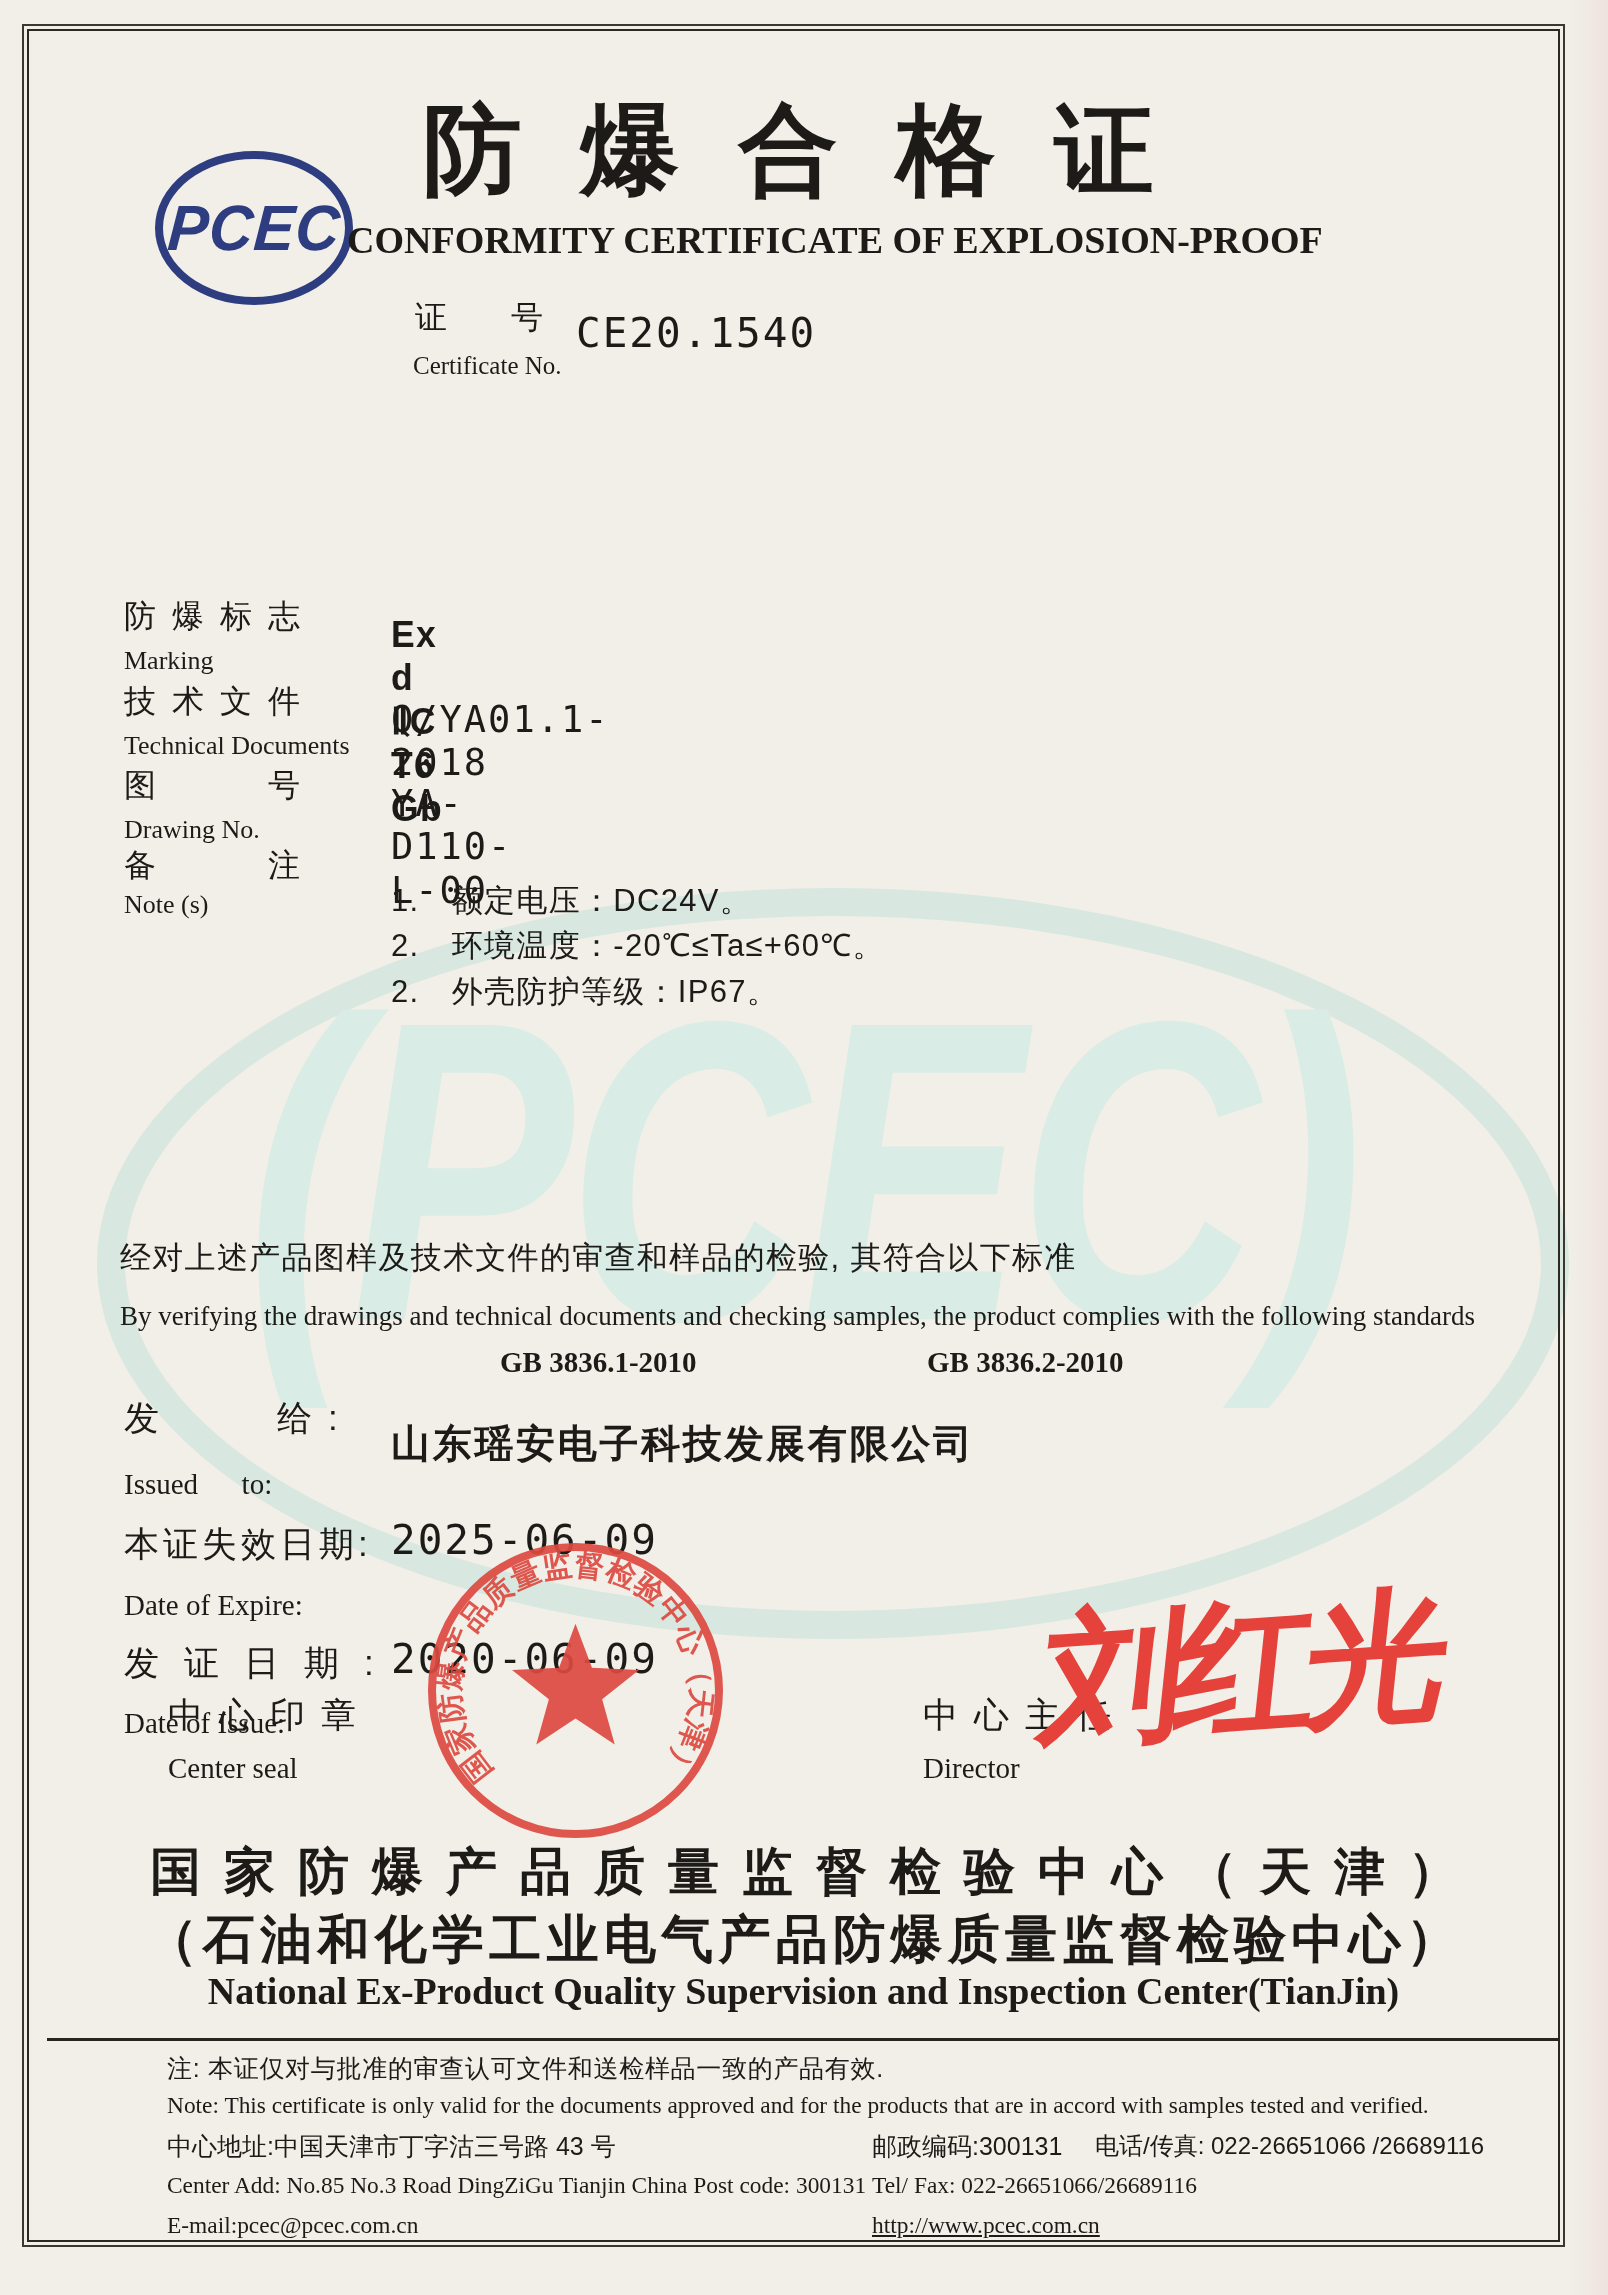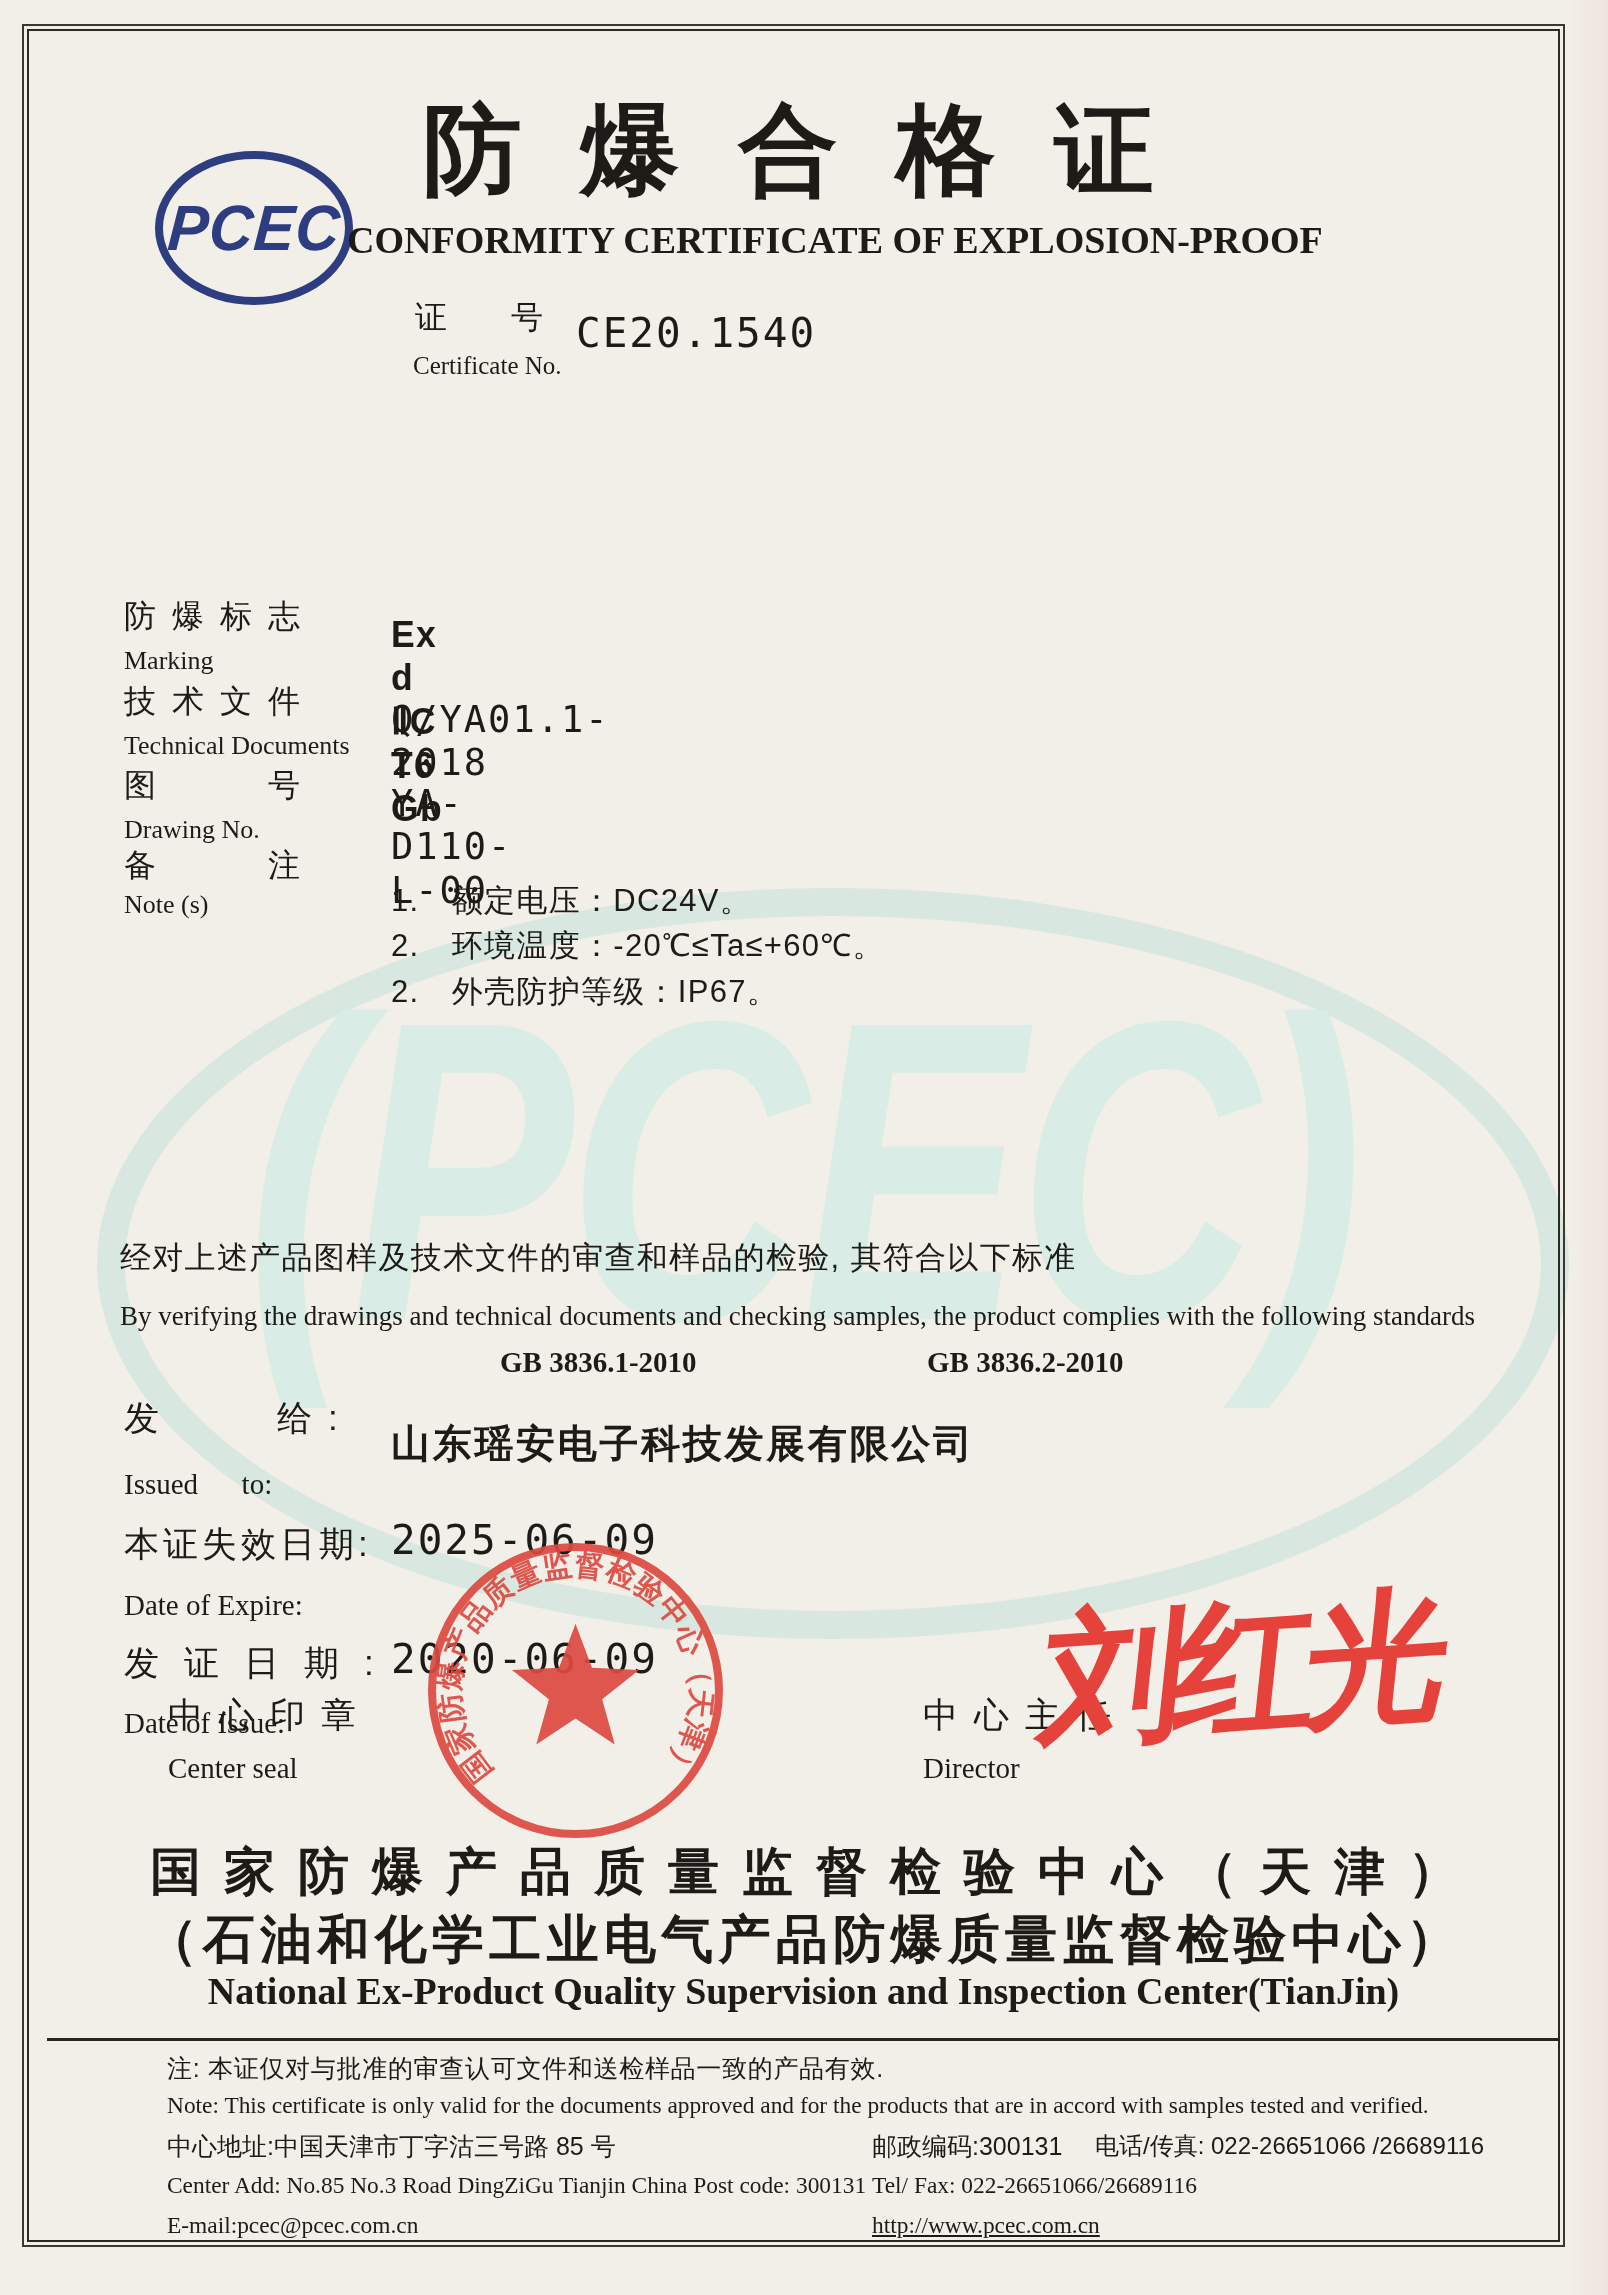--- a/index.html
+++ b/index.html
@@ -113,21 +113,21 @@
 
     <div class="signature">刘红光</div>
 
     <div class="org1">国家防爆产品质量监督检验中心（天津）</div>
     <div class="org2">（石油和化学工业电气产品防爆质量监督检验中心）</div>
     <div class="org3">National Ex-Product Quality Supervision and Inspection Center(TianJin)</div>
 
     <div class="abs f37" style="left:167px;top:2054px;letter-spacing:0.7px;">注: 本证仅对与批准的审查认可文件和送检样品一致的产品有效.</div>
     <div class="abs en f35" style="left:167px;top:2092px;white-space:nowrap;">Note: This certificate is only valid for the documents approved and for the products that are in accord with samples tested and verified.</div>
 
-    <div class="abs f37" style="left:167px;top:2132px;">中心地址:中国天津市丁字沽三号路 85 号</div>
+    <div class="abs f37" style="left:167px;top:2132px;">中心地址:中国天津市丁字沽三号路 43 号</div>
     <div class="abs f37" style="left:872px;top:2132px;">邮政编码:300131</div>
     <div class="abs f36" style="left:1095px;top:2132px;">电话/传真: 022-26651066 /26689116</div>
 
     <div class="abs en f35" style="left:167px;top:2172px;">Center Add: No.85 No.3 Road DingZiGu Tianjin China Post code: 300131</div>
     <div class="abs en f35" style="left:872px;top:2172px;">Tel/ Fax: 022-26651066/26689116</div>
 
     <div class="abs en f35" style="left:167px;top:2212px;">E-mail:pcec@pcec.com.cn</div>
     <div class="abs en f35 uline" style="left:872px;top:2212px;">http://www.pcec.com.cn</div>
 
     <svg class="seal-svg" width="307" height="307" viewBox="0 0 460 460">

